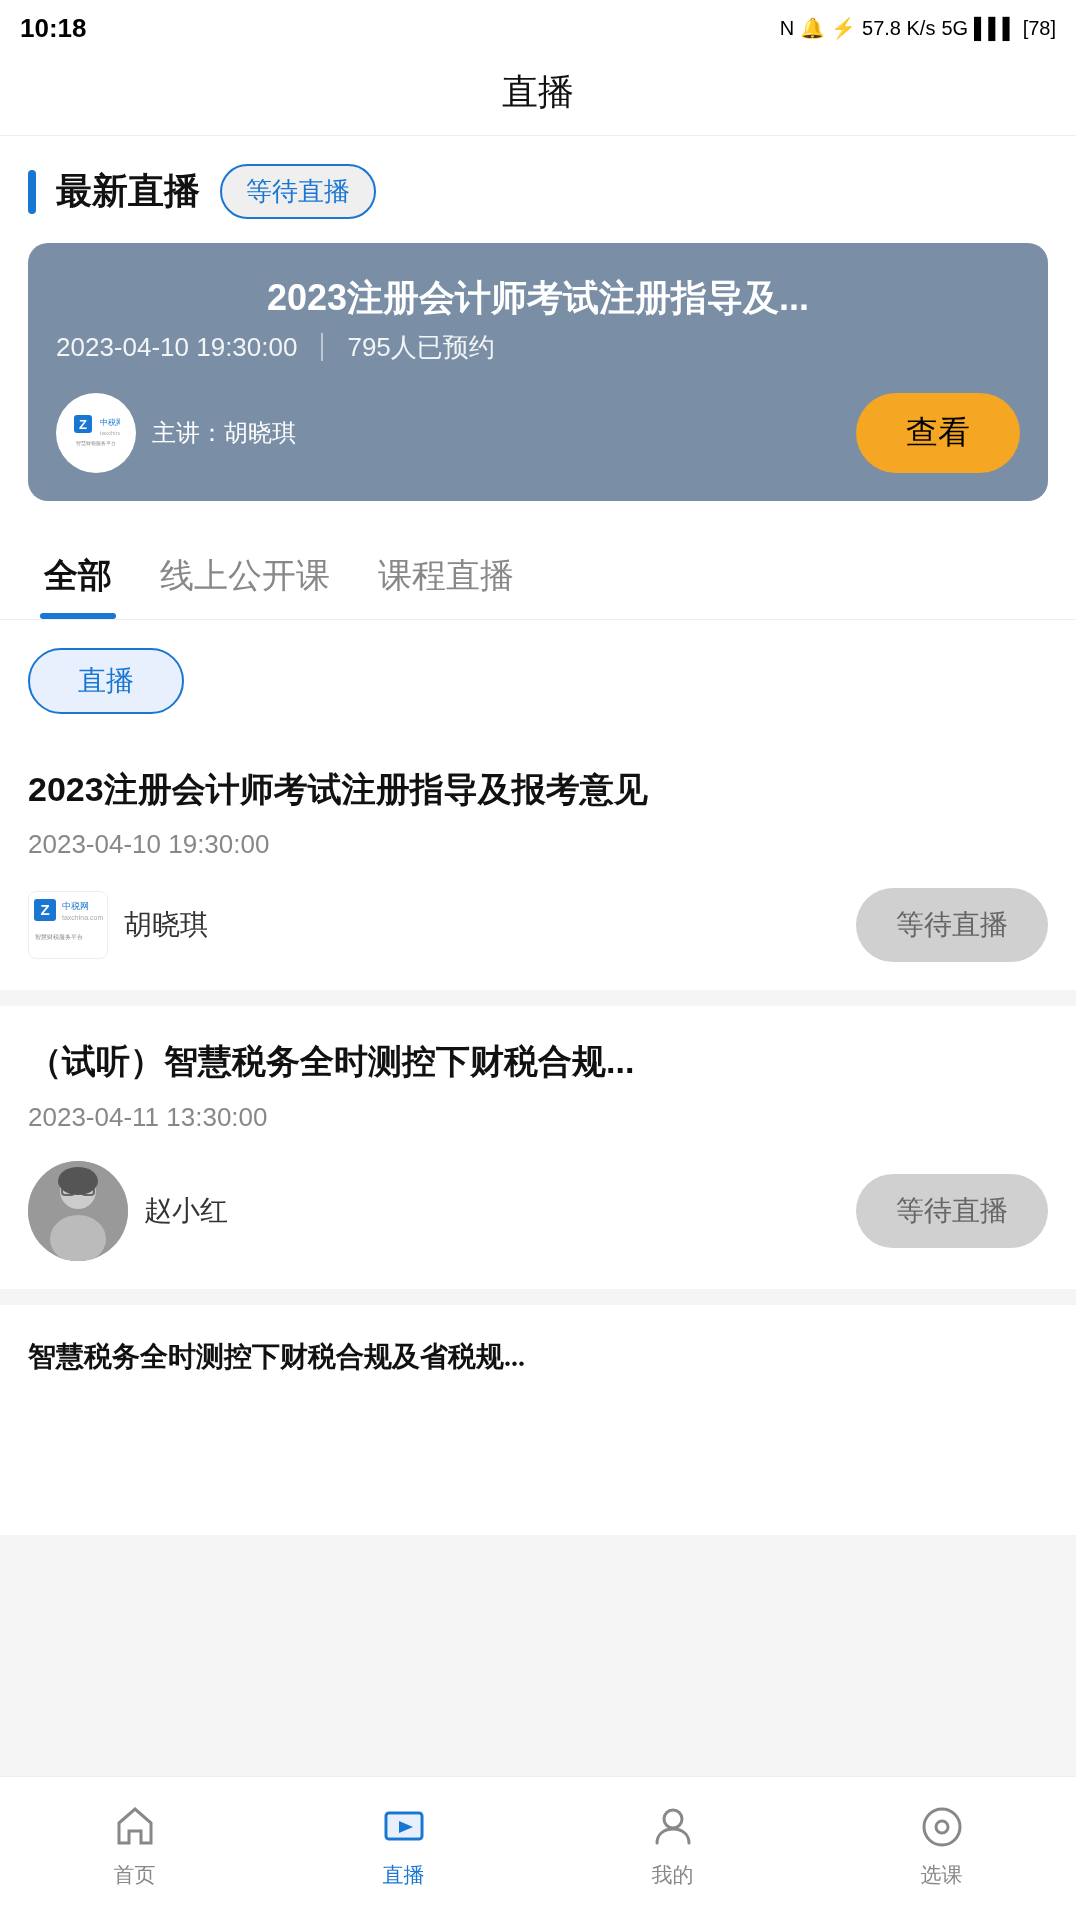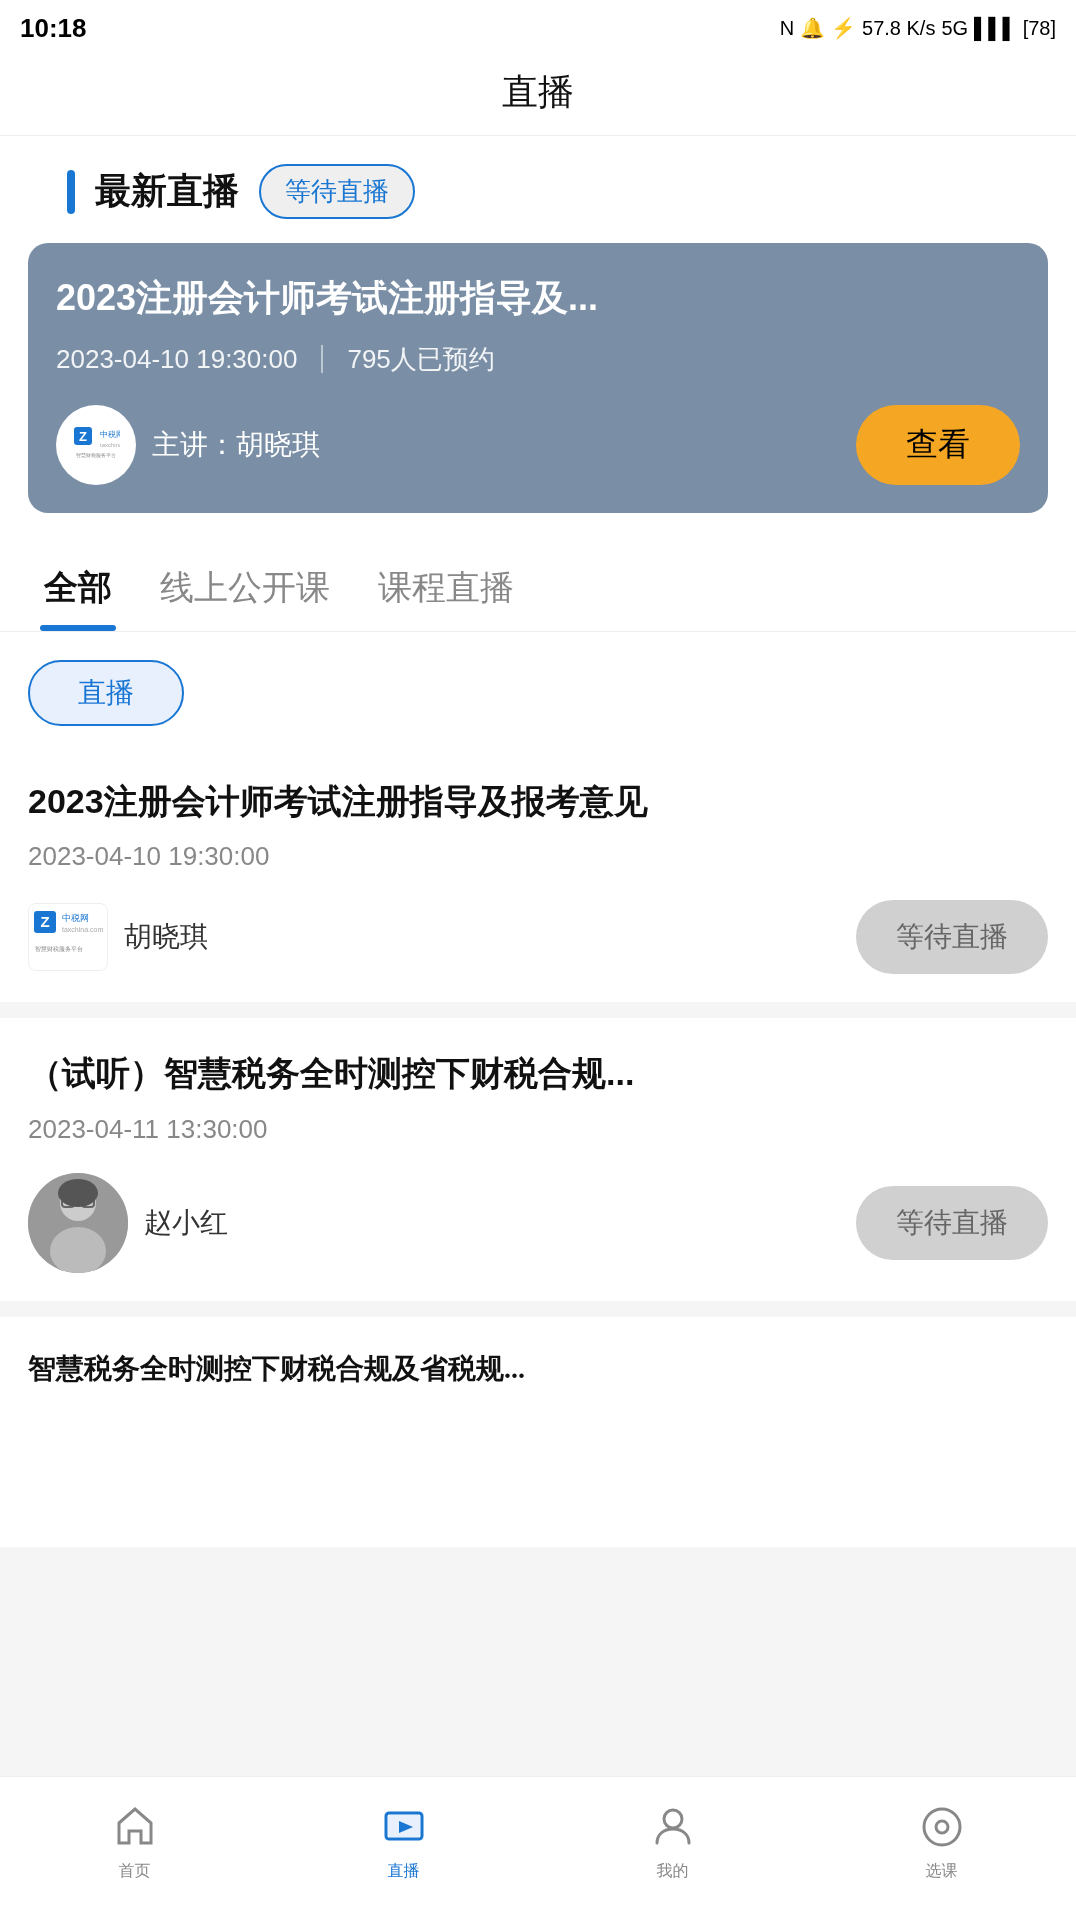--- a/index.html
+++ b/index.html
@@ -57,21 +57,20 @@
     
     .latest-section {
       padding: 28px 28px 0;
       background: #fff;
     }
     .latest-header {
       display: flex;
       align-items: center;
       gap: 20px;
       margin-bottom: 24px;
-      margin-left: 39px;
     }
     .latest-bar {
       width: 8px;
       height: 44px;
       background: #1976d2;
       border-radius: 4px;
       flex-shrink: 0;
     }
     .latest-title {
       font-size: 36px;
@@ -93,22 +92,23 @@
       border-radius: 20px;
       padding: 32px 28px 28px;
       margin: 0 28px 28px;
       position: relative;
       overflow: hidden;
     }
     .featured-card-title {
       font-size: 36px;
       font-weight: 700;
       color: #fff;
-      margin-bottom: 20px;
+      margin-bottom: 8px;
       line-height: 1.3;
+      text-align: center;
     }
     .featured-card-meta {
       display: flex;
       align-items: center;
       gap: 24px;
       margin-bottom: 28px;
     }
     .featured-card-date {
       font-size: 26px;
       color: rgba(255,255,255,0.9);
@@ -144,21 +144,21 @@
       overflow: hidden;
       flex-shrink: 0;
     }
     .logo-inner {
       display: flex;
       flex-direction: column;
       align-items: center;
       gap: 2px;
     }
     .presenter-name {
-      font-size: 28px;
+      font-size: 24px;
       color: #fff;
     }
     .view-btn {
       background: #f5a623;
       color: #000000;
       border: none;
       border-radius: 40px;
       padding: 18px 50px;
       font-size: 32px;
       font-weight: 500;
@@ -344,21 +344,21 @@
       padding-top: 8px;
     }
     .nav-icon {
       width: 52px;
       height: 52px;
       display: flex;
       align-items: center;
       justify-content: center;
     }
     .nav-label {
-      font-size: 16px;
+      font-size: 21px;
       color: #888;
     }
     .nav-label.active {
       color: #1976d2;
     }
     .nav-icon svg {
       width: 48px;
       height: 48px;
     }
   </style>

